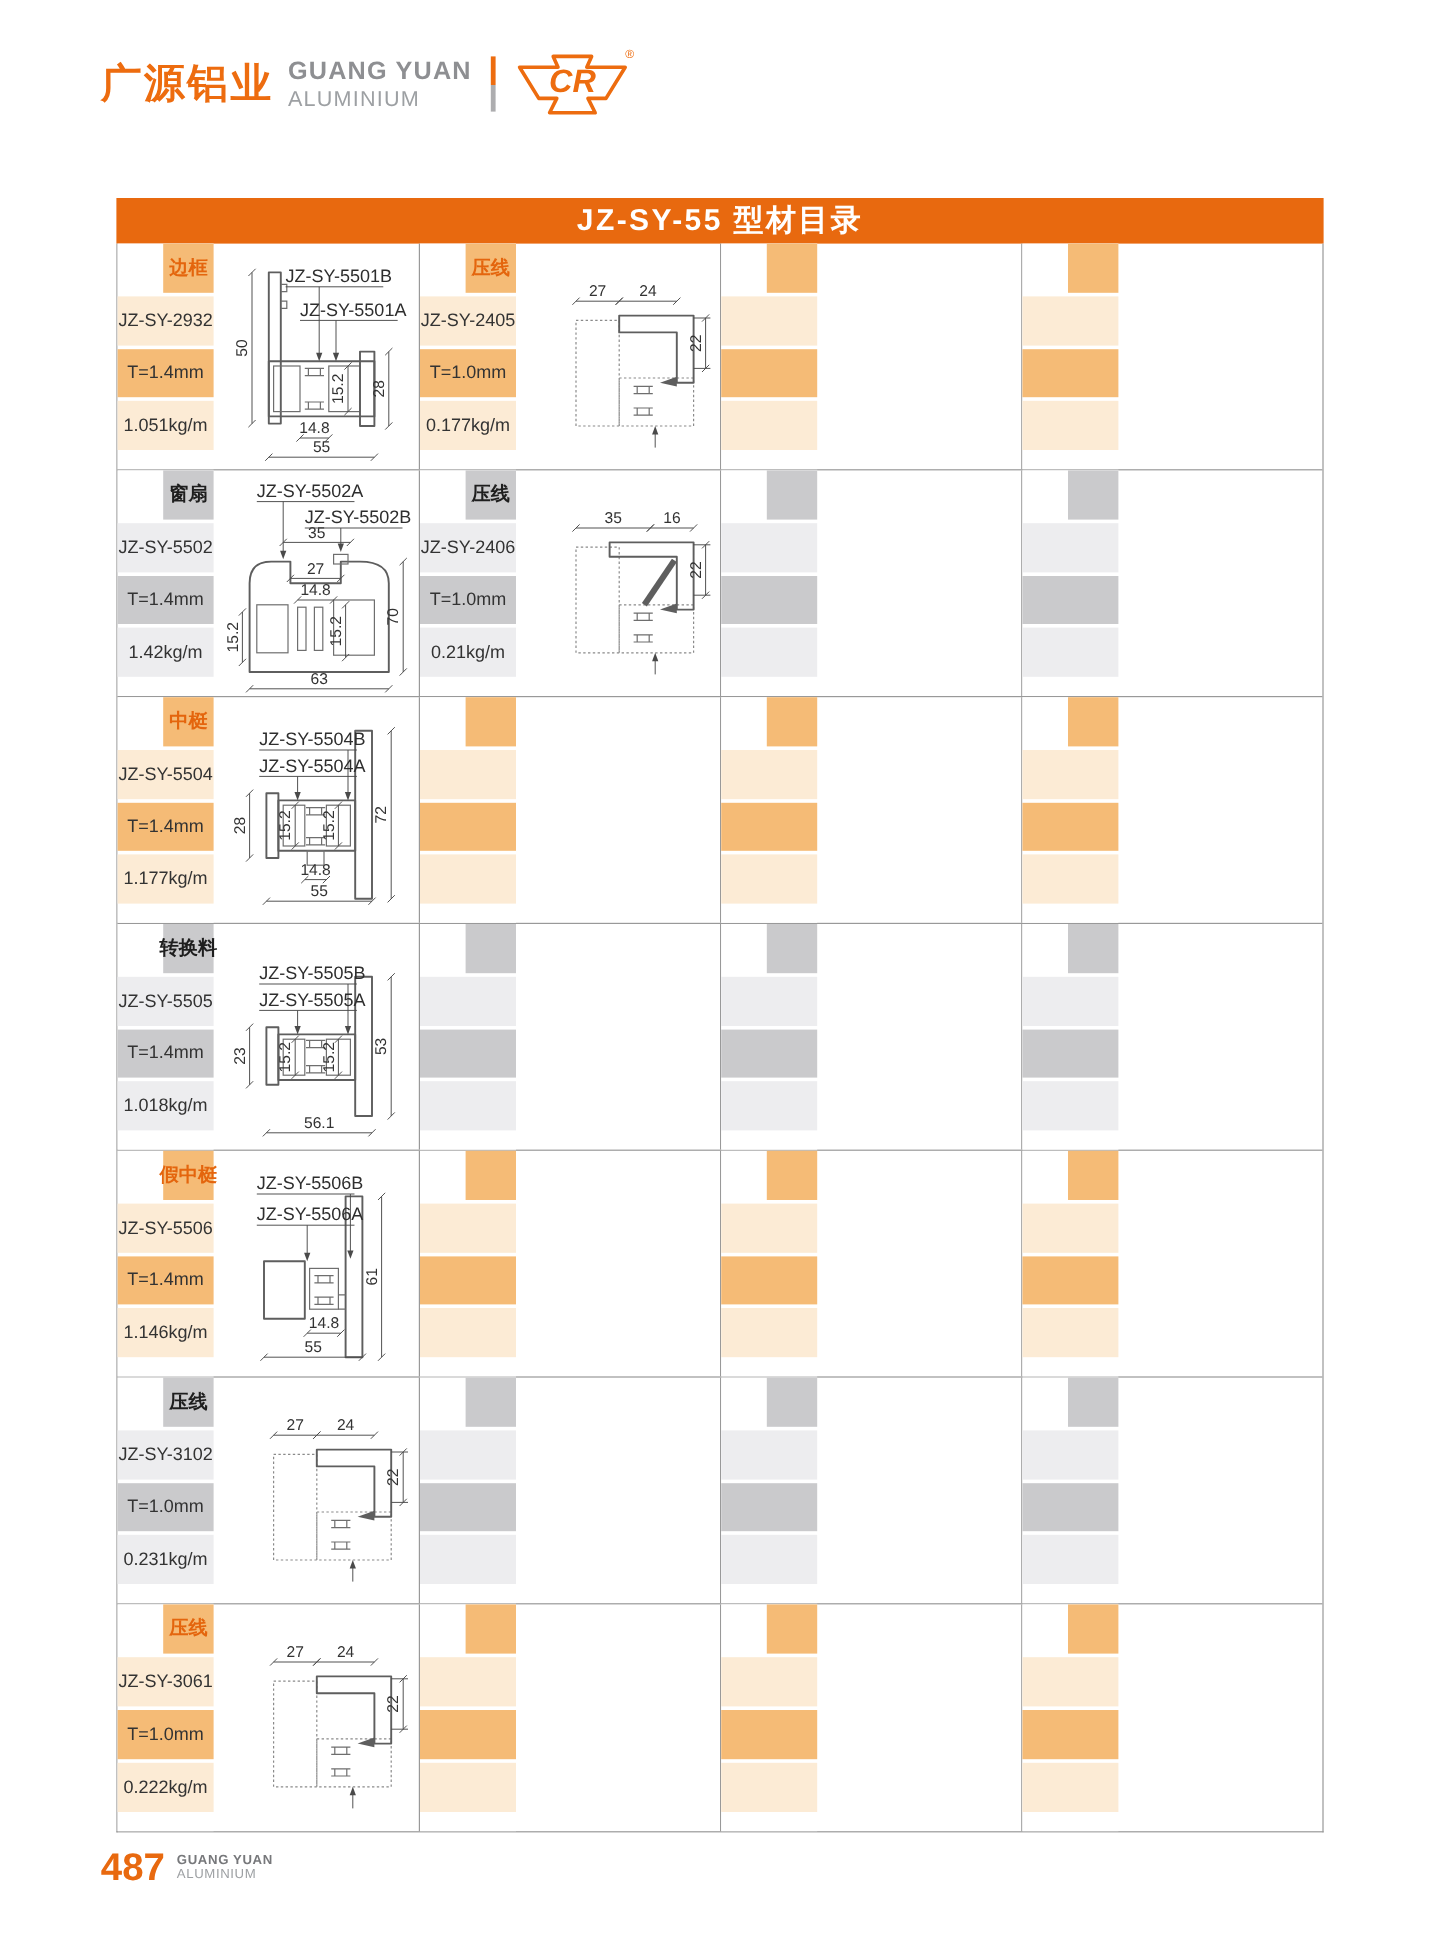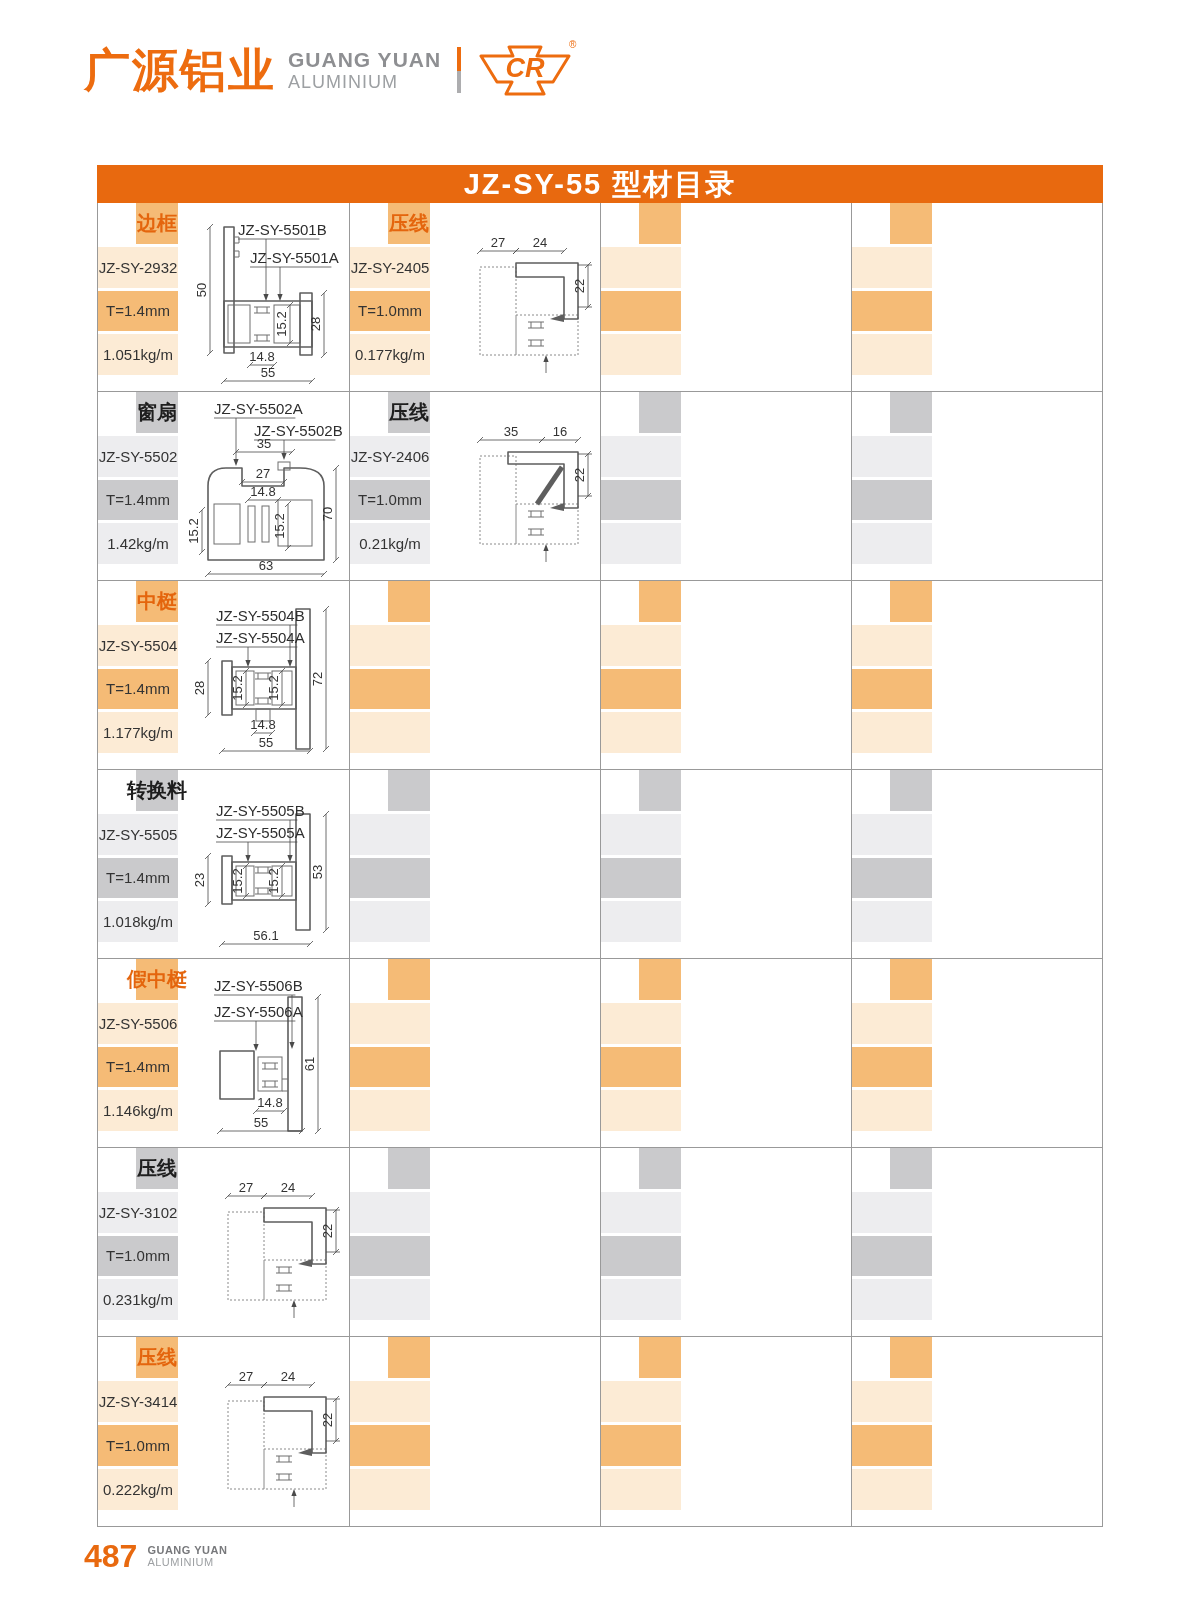--- a/index.html
+++ b/index.html
@@ -1,40 +1,40 @@
 <!DOCTYPE html>
 <html><head>
 <meta charset="utf-8">
 <style>
   html,body{margin:0;padding:0;background:#fff;}
   body{font-family:"Liberation Sans", sans-serif; -webkit-font-smoothing:antialiased;}
   .page{position:relative;width:1200px;height:1617px;background:#fff;overflow:hidden;}
 
   
   .brand-header{position:absolute;left:84px;top:40px;display:flex;align-items:center;}
-  .logo-cn{font-size:46px;font-weight:bold;color:#ED6C0F;letter-spacing:2px;line-height:1;}
+  .logo-cn{font-size:34px;font-weight:bold;color:#ED6C0F;letter-spacing:2px;line-height:1;}
   .logo-en{margin-left:12px;display:flex;flex-direction:column;justify-content:center;}
   .logo-en .l1{font-size:21px;font-weight:bold;color:#8E8F92;letter-spacing:1px;line-height:1.15;}
   .logo-en .l2{font-size:18px;color:#9DA0A3;letter-spacing:1px;line-height:1.15;}
   .brand-divider{width:4px;height:46px;margin:0 16px;background:linear-gradient(#ED6C0F 0 52%,#ADADAF 52% 100%);}
 
   
   .catalog{position:absolute;left:97px;top:165px;width:1006px;}
-  .title-bar{height:38px;background:#E8690F;color:#fff;font-size:29px;font-weight:bold;
+  .title-bar{height:38px;background:#E8690F;color:#fff;font-size:25px;font-weight:bold;
              text-align:center;line-height:38px;letter-spacing:2px;}
   .rows{border-left:1px solid #999;border-right:1px solid #999;border-bottom:1px solid #999;}
   .row{display:flex;height:189px;border-bottom:1px solid #999;box-sizing:border-box;}
   .row:last-child{border-bottom:none;}
   .group{width:25%;display:flex;box-sizing:border-box;}
   .group + .group{border-left:1px solid #999;}
   .labelcol{width:80px;flex:none;display:flex;flex-direction:column;background:#fff;}
   .cell{flex:1;margin-bottom:3px;display:flex;align-items:center;justify-content:center;
         font-size:15px;color:#333;white-space:nowrap;}
   .cell:last-child{margin-bottom:16px;}
-  .cell.t{font-weight:bold;font-size:20px;margin-left:38px;}
+  .cell.t{font-weight:bold;font-size:16px;margin-left:38px;}
   .row.orange .cell:nth-child(odd){background:#F5BB76;}
   .row.orange .cell:nth-child(even){background:#FCEBD5;}
   .row.gray .cell:nth-child(odd){background:#CACACC;}
   .row.gray .cell:nth-child(even){background:#EDEDEF;}
   .row.orange .cell.t{color:#E4650D;}
   .row.gray .cell.t{color:#1E1E1E;}
   .drawarea{flex:1;position:relative;}
   .drawarea svg{position:absolute;left:0;top:0;overflow:visible;}
 
   
@@ -582,21 +582,21 @@
               <div class="cell"></div>
               <div class="cell"></div>
             </div>
             <div class="drawarea"></div>
           </div>
         </div>
         <div class="row orange">
           <div class="group">
       <div class="labelcol">
               <div class="cell t">压线</div>
-              <div class="cell">JZ-SY-3414</div>
+              <div class="cell">JZ-SY-3061</div>
               <div class="cell">T=1.0mm</div>
               <div class="cell">0.222kg/m</div>
             </div>
             <div class="drawarea">
               <svg width="171" height="189" viewBox="0 0 171 189">
 
     <rect class="dash" x="50" y="64" width="36" height="88"></rect>
     <rect class="dash" x="86" y="112" width="62" height="40"></rect>
     <path class="p2" d="M98,119 h16 M98,125 h16 M101,119 v6 M111,119 v6"></path>
                 <path class="p2" d="M98,137 h16 M98,143 h16 M101,137 v6 M111,137 v6"></path>

